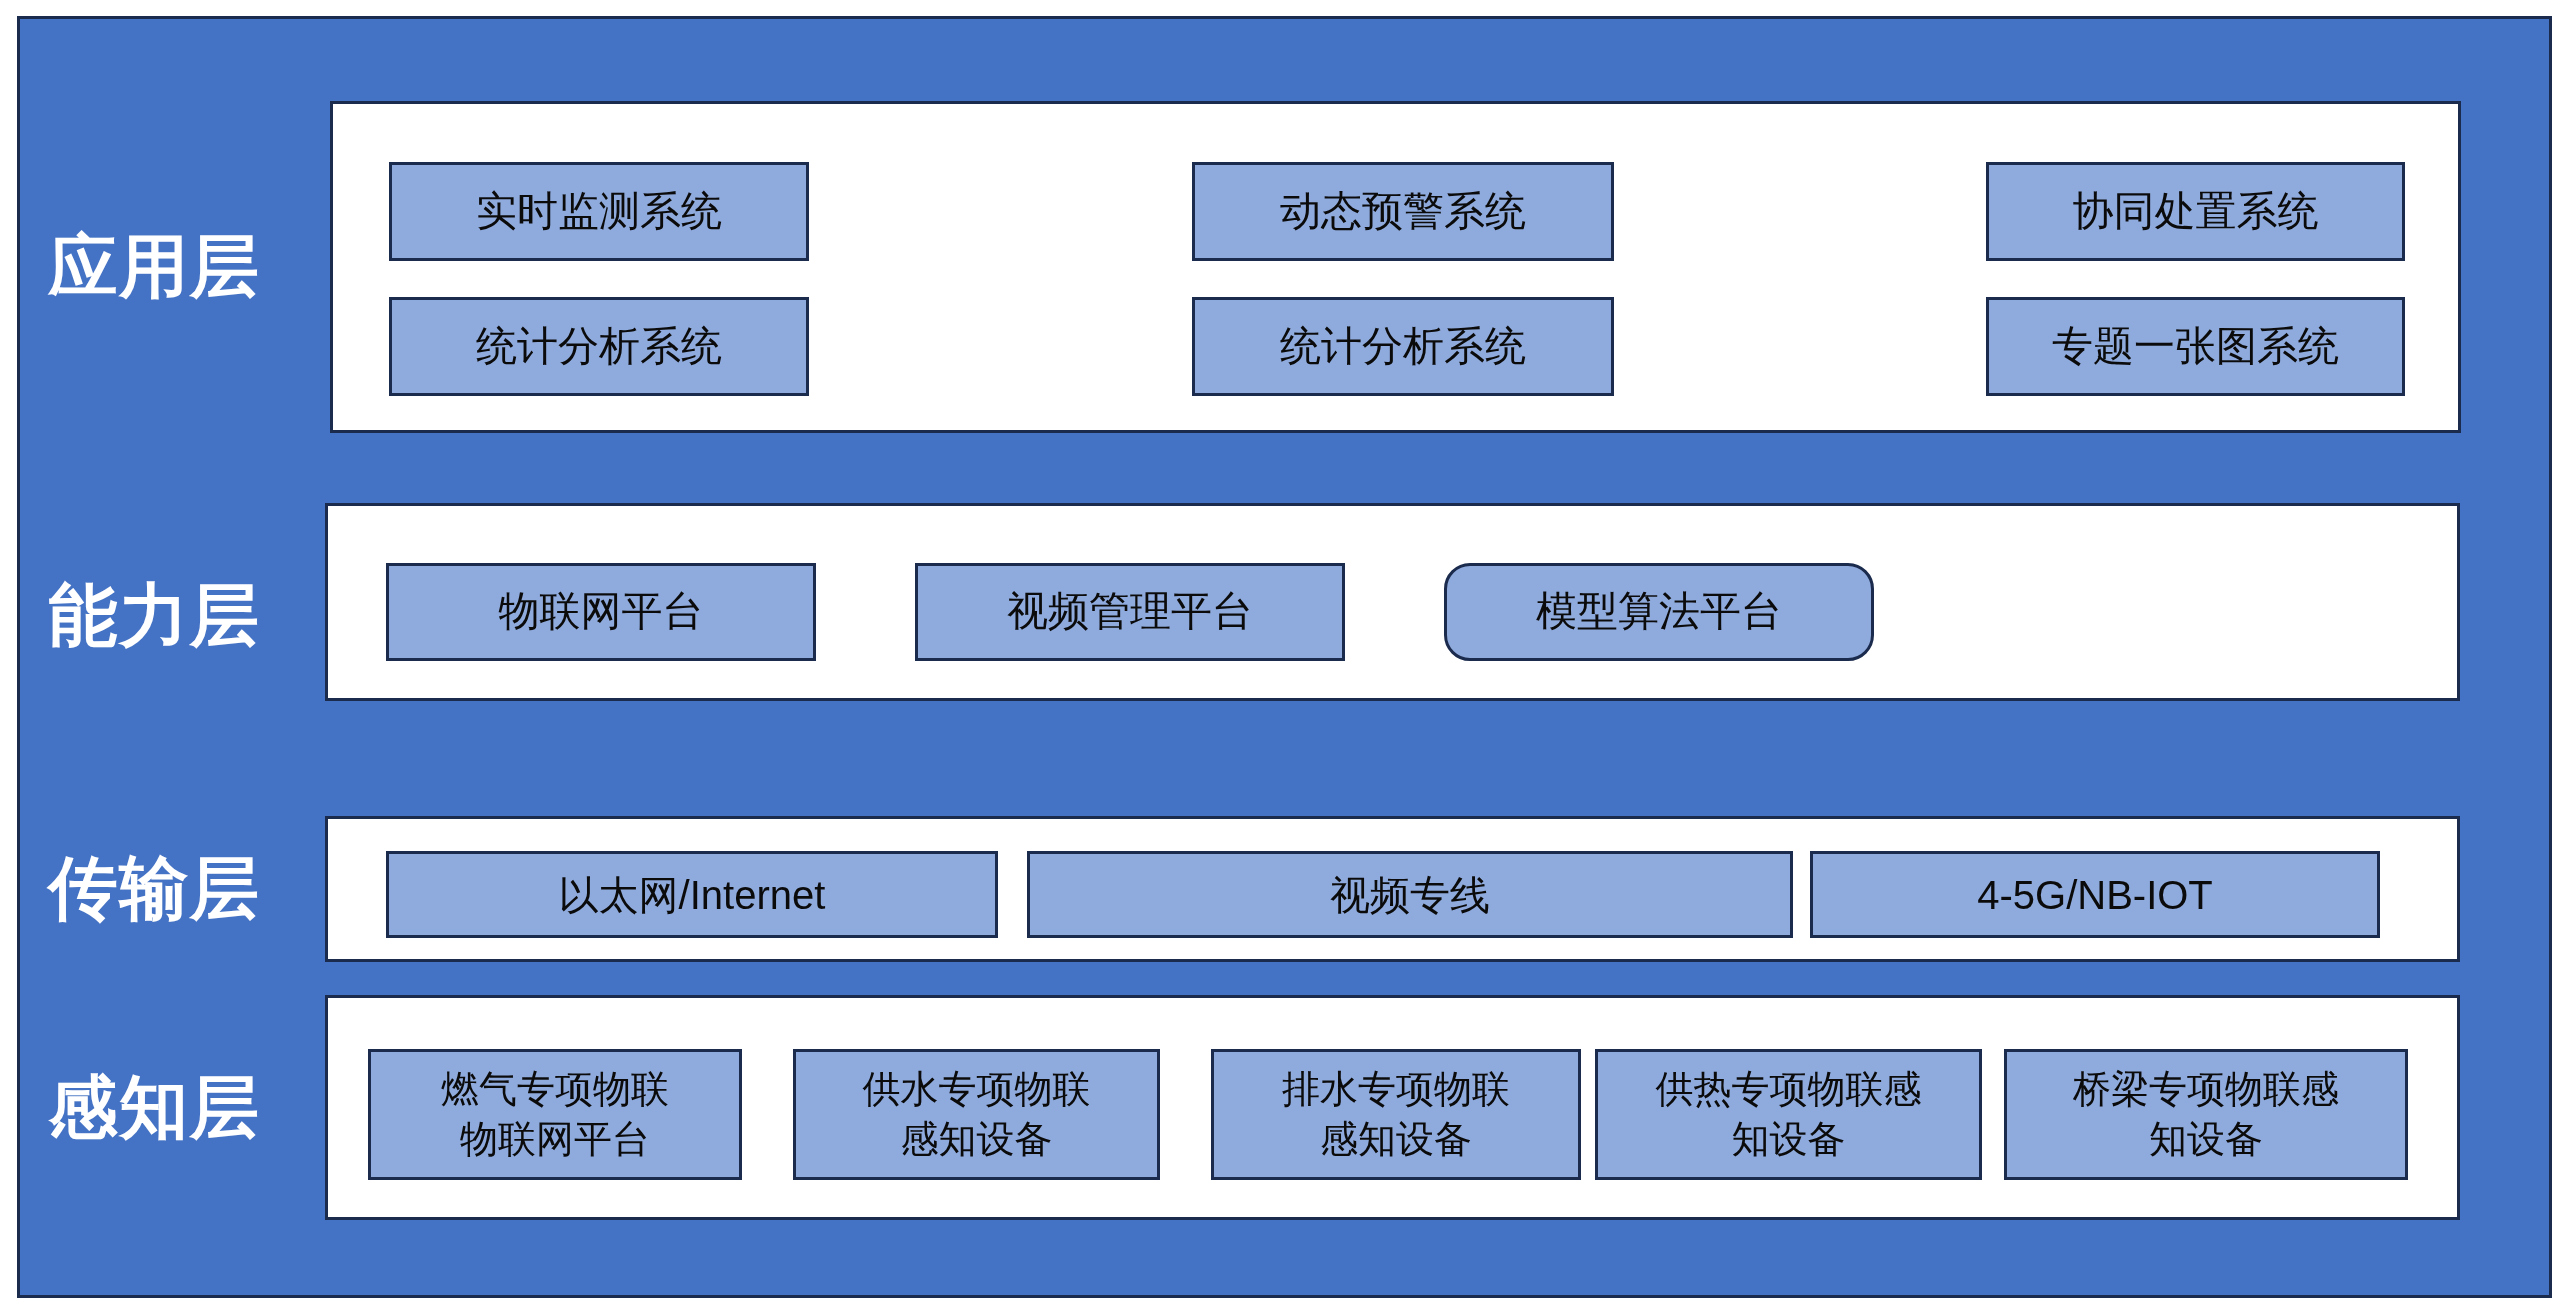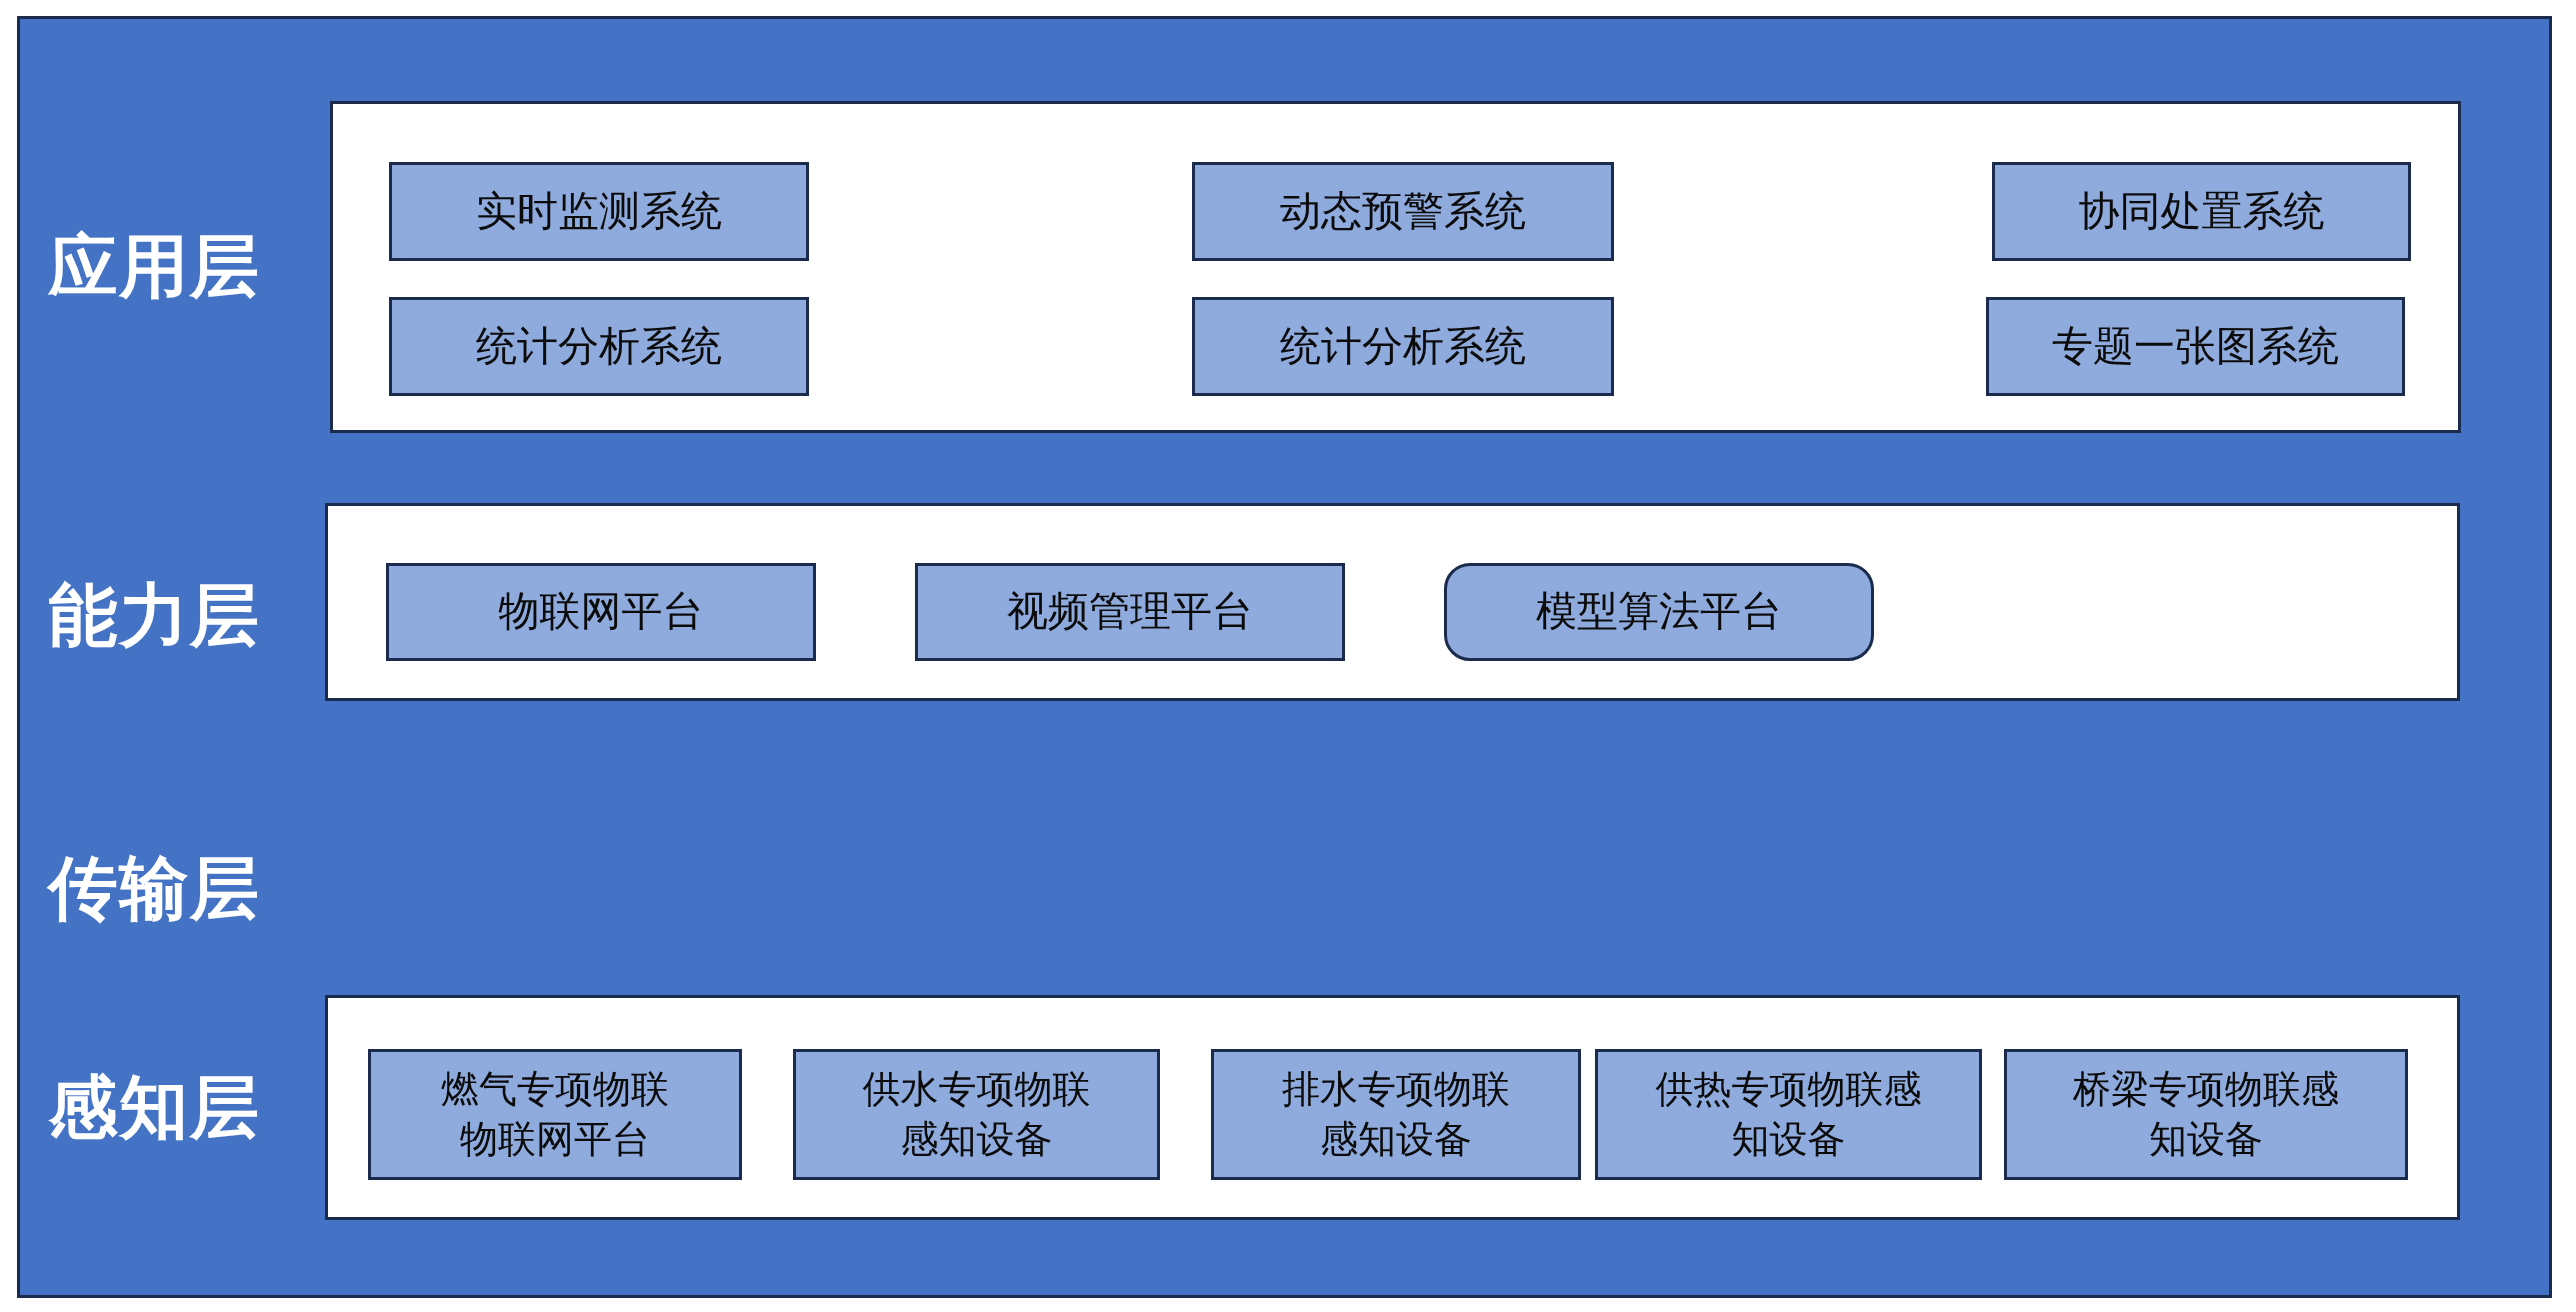--- a/index.html
+++ b/index.html
@@ -25,34 +25,39 @@
 </head>
 <body>
 
 <div class="canvas">
   <div class="outer"></div>
 
   <div class="layer-label" style="top:101px; height:332px;">应用层</div>
   <div class="panel" style="left:330px; top:101px; width:2131px; height:332px;">
     <div class="box" style="left:56px;  top:58px;  width:420px; height:99px;">实时监测系统</div>
     <div class="box" style="left:859px; top:58px;  width:422px; height:99px;">动态预警系统</div>
-    <div class="box" style="left:1653px;top:58px;  width:419px; height:99px;margin-left:6px;">协同处置系统</div>
+    <div class="box" style="left:1653px;top:58px;  width:419px; height:99px;">协同处置系统</div>
     <div class="box" style="left:56px;  top:193px; width:420px; height:99px;">统计分析系统</div>
     <div class="box" style="left:859px; top:193px; width:422px; height:99px;">统计分析系统</div>
     <div class="box" style="left:1653px;top:193px; width:419px; height:99px;">专题一张图系统</div>
   </div>
 
   <div class="layer-label" style="top:503px; height:225px;">能力层</div>
   <div class="panel" style="left:325px; top:503px; width:2135px; height:198px;">
     <div class="box" style="left:58px;  top:57px; width:430px; height:98px;">物联网平台</div>
     <div class="box" style="left:587px; top:57px; width:430px; height:98px;">视频管理平台</div>
     <div class="box" style="left:1116px;top:57px; width:430px; height:98px;border-radius:26px;">模型算法平台</div>
   </div>
 
   <div class="layer-label" style="top:816px; height:146px;">传输层</div>
+  <div class="panel" style="left:325px; top:816px; width:2135px; height:146px;">
+    <div class="box small" style="left:58px;  top:32px; width:612px; height:87px;">以太网/Internet</div>
+    <div class="box small" style="left:699px; top:32px; width:766px; height:87px;">视频专线</div>
+    <div class="box small" style="left:1482px;top:32px; width:570px; height:87px;">4-5G/NB-IOT</div>
+  </div>
 
   <div class="layer-label" style="top:995px; height:225px;">感知层</div>
   <div class="panel" style="left:325px; top:995px; width:2135px; height:225px;">
     <div class="box two-line" style="left:40px;  top:51px; width:374px; height:131px;">燃气专项物联
 物联网平台</div>
     <div class="box two-line" style="left:465px; top:51px; width:367px; height:131px;">供水专项物联
 感知设备</div>
     <div class="box two-line" style="left:883px;top:51px; width:370px; height:131px;">排水专项物联
 感知设备</div>
     <div class="box two-line" style="left:1267px;top:51px; width:387px; height:131px;">供热专项物联感

